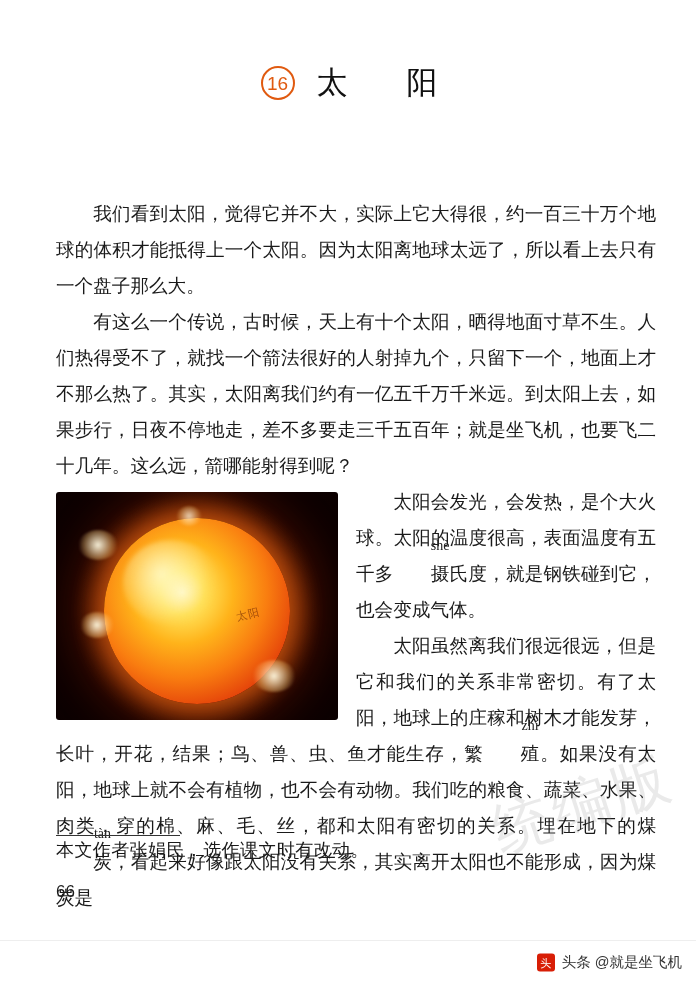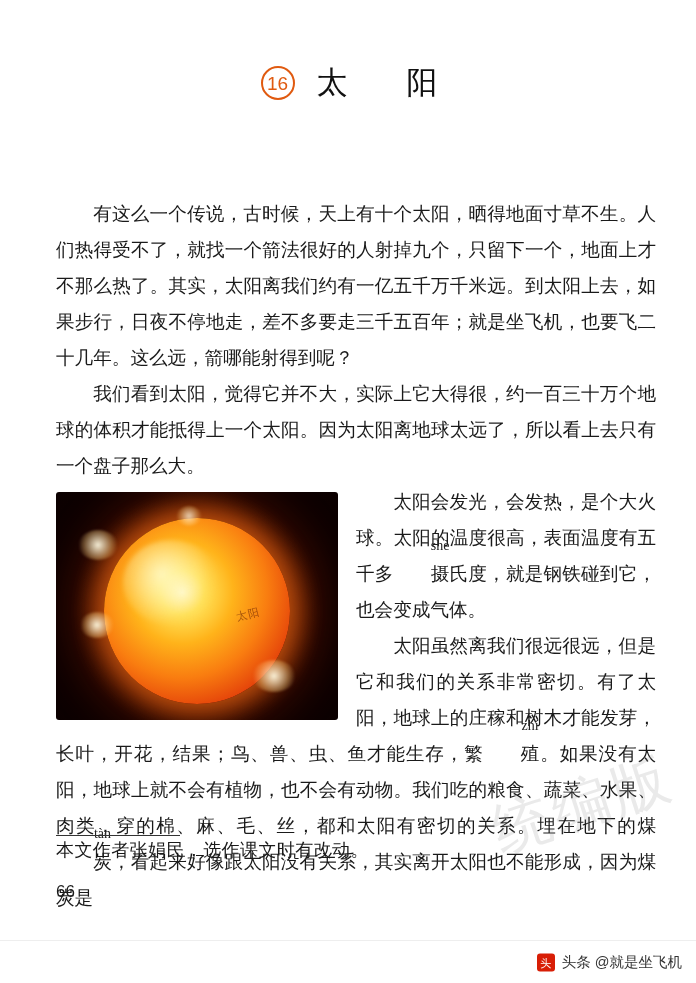--- a/index.html
+++ b/index.html
@@ -214,23 +214,23 @@
 
 <div class="page">
 
   <div class="title-row">
     <span class="lesson-num">16</span>
     <span class="title-text">太　阳</span>
   </div>
 
   <div class="body-col">
 
+    <p class="para">我们看到太阳，觉得它并不大，实际上它大得很，约一百三十万个地球的体积才能抵得上一个太阳。因为太阳离地球太远了，所以看上去只有一个盘子那么大。</p>
+
     <p class="para">有这么一个传说，古时候，天上有十个太阳，晒得地面寸草不生。人们热得受不了，就找一个箭法很好的人射掉九个，只留下一个，地面上才不那么热了。其实，太阳离我们约有一亿五千万千米远。到太阳上去，如果步行，日夜不停地走，差不多要走三千五百年；就是坐飞机，也要飞二十几年。这么远，箭哪能射得到呢？</p>
-
-    <p class="para">我们看到太阳，觉得它并不大，实际上它大得很，约一百三十万个地球的体积才能抵得上一个太阳。因为太阳离地球太远了，所以看上去只有一个盘子那么大。</p>
 
     <div class="picture">
       <div class="corona"></div>
       <div class="sun"></div>
       <div class="flare f1"></div>
       <div class="flare f2"></div>
       <div class="flare f3"></div>
       <div class="flare f4"></div>
       <div class="pic-mark">太阳</div>
     </div>

